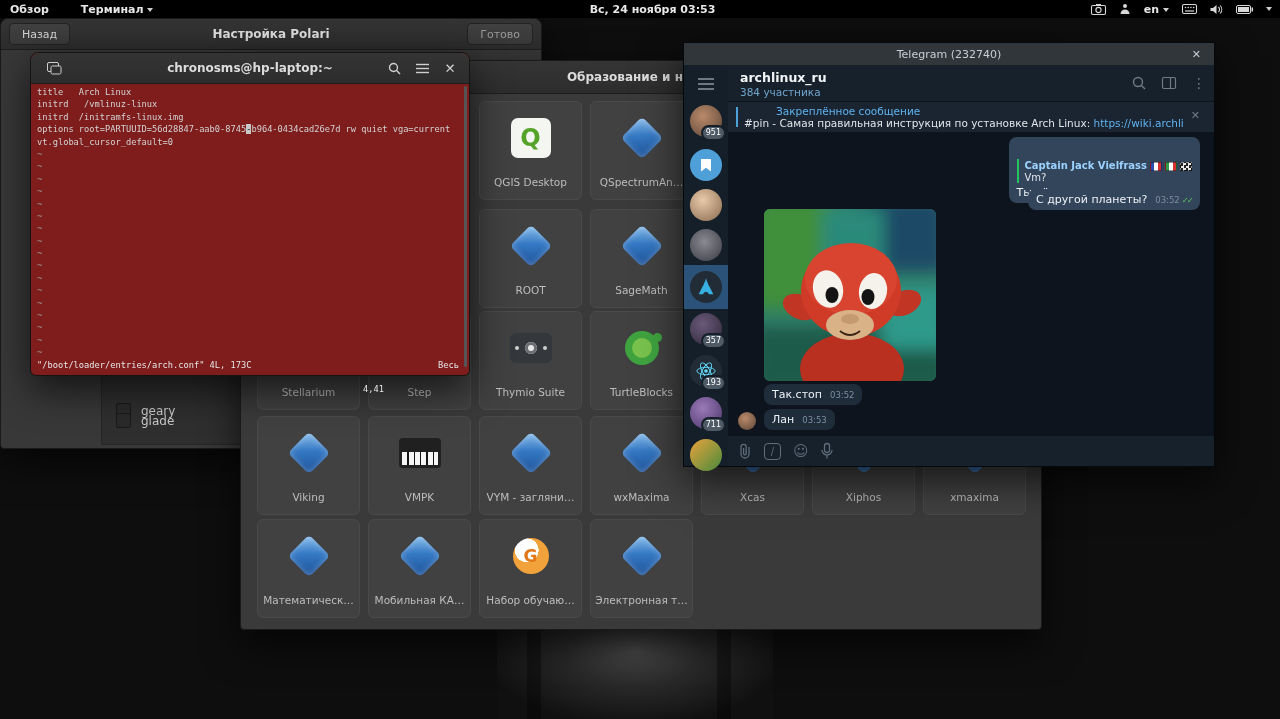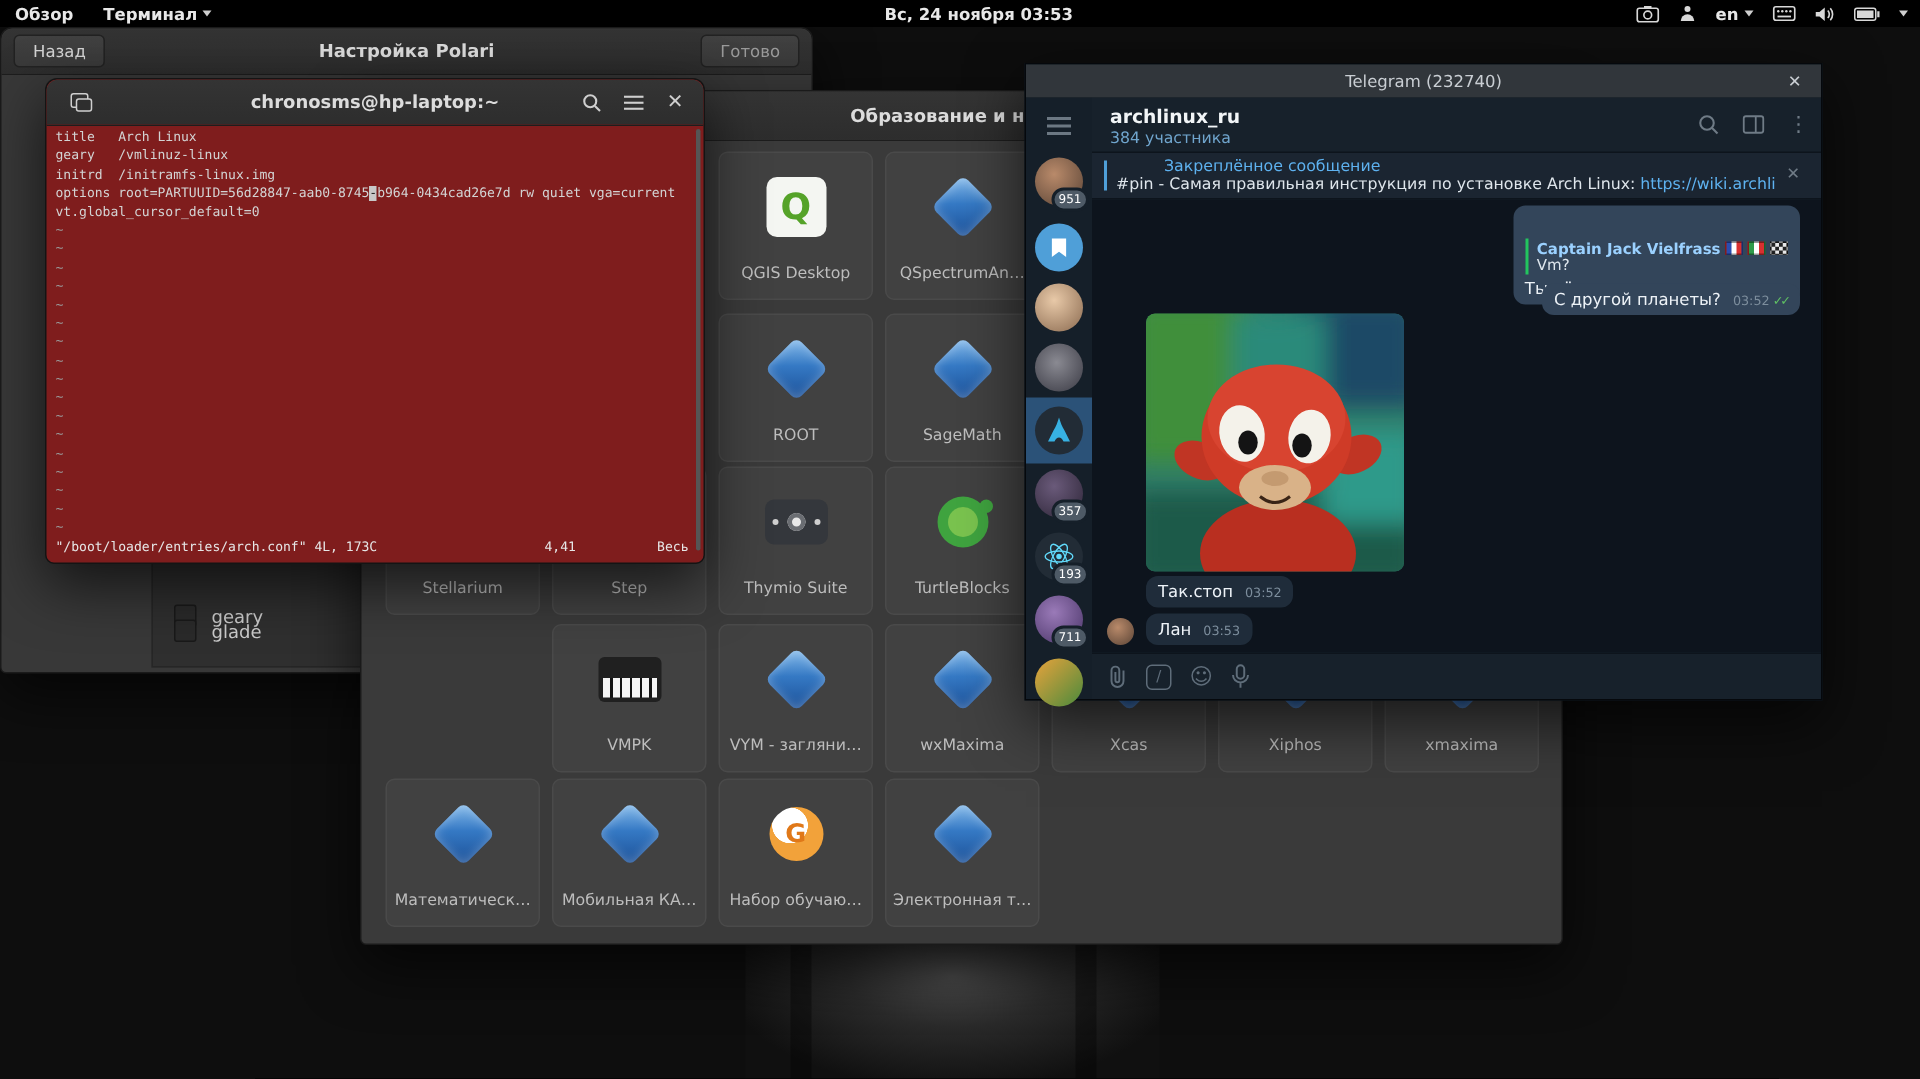--- a/index.html
+++ b/index.html
@@ -8,21 +8,21 @@
   .abs{position:absolute;}
 
   
   .wallpaper-art{left:497px;top:628px;width:276px;height:91px;
     background:radial-gradient(ellipse at 50% 25%, #4a4a4a 0%, #2a2a2a 35%, #101010 78%);}
   .wallpaper-art .streak{position:absolute;top:0;bottom:0;width:14px;background:rgba(0,0,0,.35);}
 
   
   .topbar{left:0;top:0;width:1280px;height:18px;background:#000;z-index:90;
           display:flex;align-items:center;color:#e8e8e8;font-size:11px;font-weight:600;}
-  .topbar .left{display:flex;gap:20px;padding-left:10px;align-items:center;}
+  .topbar .left{display:flex;gap:32px;padding-left:10px;align-items:center;}
   .topbar .clock{position:absolute;left:0;right:0;text-align:center;pointer-events:none;padding-left:25px;}
   .topbar .right{position:absolute;right:8px;display:flex;gap:13px;align-items:center;height:18px;}
   .tri-down{display:inline-block;width:0;height:0;border-left:3.5px solid transparent;
             border-right:3.5px solid transparent;border-top:4px solid #cfcfcf;margin-left:4px;vertical-align:middle;}
   .tb-icon{display:inline-flex;align-items:center;}
   .tb-icon svg{display:block;}
 
   
   .win{position:absolute;box-shadow:0 14px 38px rgba(0,0,0,.65);}
   .win-hdr{position:relative;display:flex;align-items:center;
@@ -83,21 +83,21 @@
   .thdr-btn{position:absolute;display:flex;align-items:center;justify-content:center;
             width:22px;height:22px;color:#cfcfcf;background:none;border:none;font-family:inherit;}
   .term-content{position:absolute;left:0;top:30px;right:0;bottom:0;padding:3px 0 0 6px;
       font-family:"DejaVu Sans Mono","Liberation Mono",monospace;font-size:8.7px;
       line-height:12.4px;color:#d3d3d3;overflow:hidden;}
   .tline{white-space:pre;height:12.4px;}
   .tline.tilde{color:#9a9a9a;}
   .vim-cursor{background:#c8c8c8;color:#1d1d1d;}
   .term-status{position:absolute;left:6px;right:6px;bottom:3px;height:12px;
       font-family:"DejaVu Sans Mono","Liberation Mono",monospace;font-size:8.7px;color:#e6e6e6;}
-  .term-status .pos{position:absolute;left:326px;}
+  .term-status .pos{position:absolute;left:326px;margin-top:24px;}
   .term-status .scrollword{position:absolute;right:4px;}
   .term-scrollbar{position:absolute;right:2px;top:33px;bottom:8px;width:3px;background:#555;border-radius:2px;}
 
   
   .telegram{left:683px;top:42px;width:530px;height:423px;background:#17212b;
             border:1px solid #05080c;z-index:40;font-size:11px;}
   .tg-titlebar{position:relative;height:22px;background:#31363b;display:flex;align-items:center;
                justify-content:center;color:#c9ced3;font-size:11px;border-bottom:1px solid #1b1e22;}
   .tg-titlebar .close{position:absolute;right:7px;top:0;height:22px;display:flex;align-items:center;
                color:#c9ced3;background:none;border:none;font-size:11px;font-family:inherit;}
@@ -238,20 +238,26 @@
     <div class="tile r3 c3">
       <div class="tile-icon">
         <div class="icon-thymio">
           <div class="lens"></div>
             <div class="dot" style="left:5px"></div>
             <div class="dot" style="right:5px"></div>
         </div>
       </div>
       <div class="tile-label">Thymio Suite</div>
     </div>
+    <div class="tile r4 c1">
+      <div class="tile-icon">
+          <div class="icon-diamond"></div>
+        </div>
+      <div class="tile-label">Viking</div>
+    </div>
     <div class="tile r4 c2">
       <div class="tile-icon">
           <div class="icon-piano">
             <div class="keys"></div>
           </div>
         </div>
       <div class="tile-label">VMPK</div>
     </div>
     <div class="tile r4 c3">
       <div class="tile-icon">
@@ -328,21 +334,21 @@
         <svg width="13" height="11" viewBox="0 0 13 11">
             <line x1="0" y1="1.5" x2="13" y2="1.5" stroke="#cfcfcf" stroke-width="1.4"></line>
             <line x1="0" y1="5.5" x2="13" y2="5.5" stroke="#cfcfcf" stroke-width="1.4"></line>
             <line x1="0" y1="9.5" x2="13" y2="9.5" stroke="#cfcfcf" stroke-width="1.4"></line>
           </svg>
       </button>
       <button class="thdr-btn" style="right:8px">✕</button>
     </div>
     <div class="term-content">
       <div class="tline">title   Arch Linux</div>
-      <div class="tline">geary   /vmlinuz-linux</div>
+      <div class="tline">initrd   /vmlinuz-linux</div>
       <div class="tline">initrd  /initramfs-linux.img</div>
       <div class="tline"><span>options root=PARTUUID=56d28847-aab0-8745</span><span class="vim-cursor">-</span><span>b964-0434cad26e7d rw quiet vga=current</span></div>
       <div class="tline">vt.global_cursor_default=0</div>
       <div class="tline tilde">~</div>
       <div class="tline tilde">~</div>
       <div class="tline tilde">~</div>
       <div class="tline tilde">~</div>
       <div class="tline tilde">~</div>
       <div class="tline tilde">~</div>
       <div class="tline tilde">~</div>

